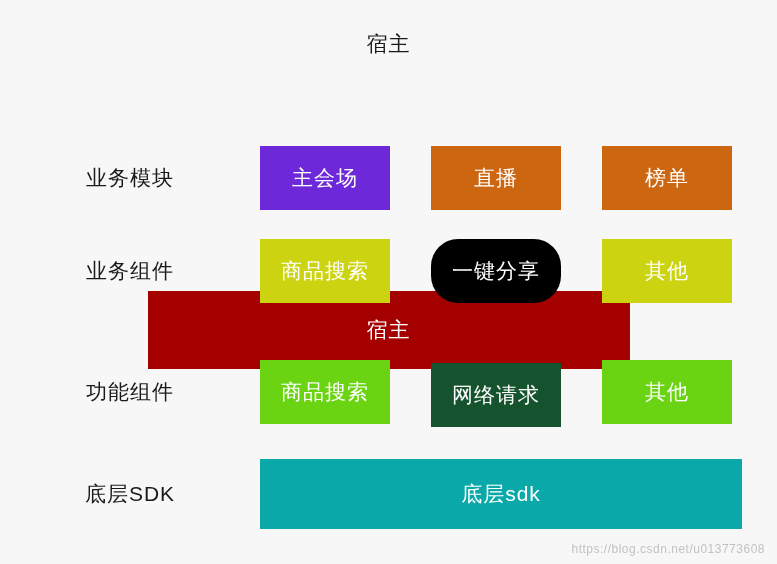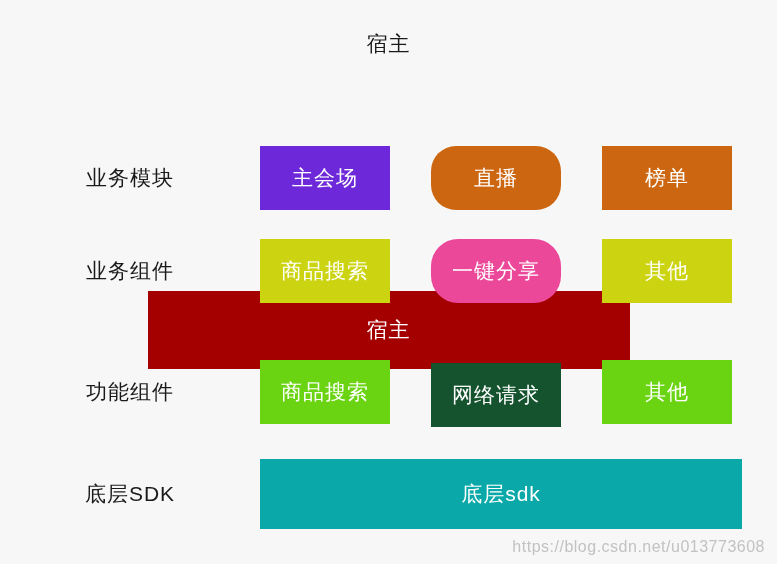--- a/index.html
+++ b/index.html
@@ -62,21 +62,21 @@
   .row-triple .box { width: 130px; height: 64px; }
   .row-triple .gap { width: 41px; height: 64px; flex: 0 0 41px; }
 
   .row-sdk { top: 459px; height: 70px; }
   .row-sdk .box { width: 482px; height: 70px; }
 
   .watermark {
     position: absolute;
     right: 12px;
     bottom: 8px;
-    font-size: 16px;
+    font-size: 12px;
     color: #c2c2c2;
     letter-spacing: 0.5px;
     font-family: "Liberation Sans", sans-serif;
   }
 </style>
 </head>
 <body style="background: rgb(247, 247, 247);">
 
 <div id="diagram">
 
@@ -85,32 +85,32 @@
     <div class="row-boxes">
       <div class="box" style="background-color: rgb(164, 0, 0);">宿主</div>
     </div>
   </div>
 
   <div class="row row-triple row-biz">
     <div class="row-label">业务模块</div>
     <div class="row-boxes">
       <div class="box" style="background-color: #6d28d9;">主会场</div>
       <div class="gap"></div>
-      <div class="box" style="background-color: rgb(204, 102, 17); border-radius: 25px;">直播</div>
+      <div class="box" style="background-color: rgb(204, 102, 17);">直播</div>
       <div class="gap"></div>
       <div class="box" style="background-color: rgb(204, 102, 17);">榜单</div>
     </div>
   </div>
 
   <div class="row row-triple row-bizcmp">
     <div class="row-label">业务组件</div>
     <div class="row-boxes">
       <div class="box" style="background-color: rgb(204, 212, 17);">商品搜索</div>
       <div class="gap"></div>
-      <div class="box" style="background-color: #ec4899; border-radius: 27px;">一键分享</div>
+      <div class="box" style="background-color: #000000; border-radius: 27px;">一键分享</div>
       <div class="gap"></div>
       <div class="box" style="background-color: rgb(204, 212, 17);">其他</div>
     </div>
   </div>
 
   <div class="row row-triple row-funcmp">
     <div class="row-label">功能组件</div>
     <div class="row-boxes">
       <div class="box" style="background-color: rgb(106, 212, 19);">商品搜索</div>
       <div class="gap"></div>

